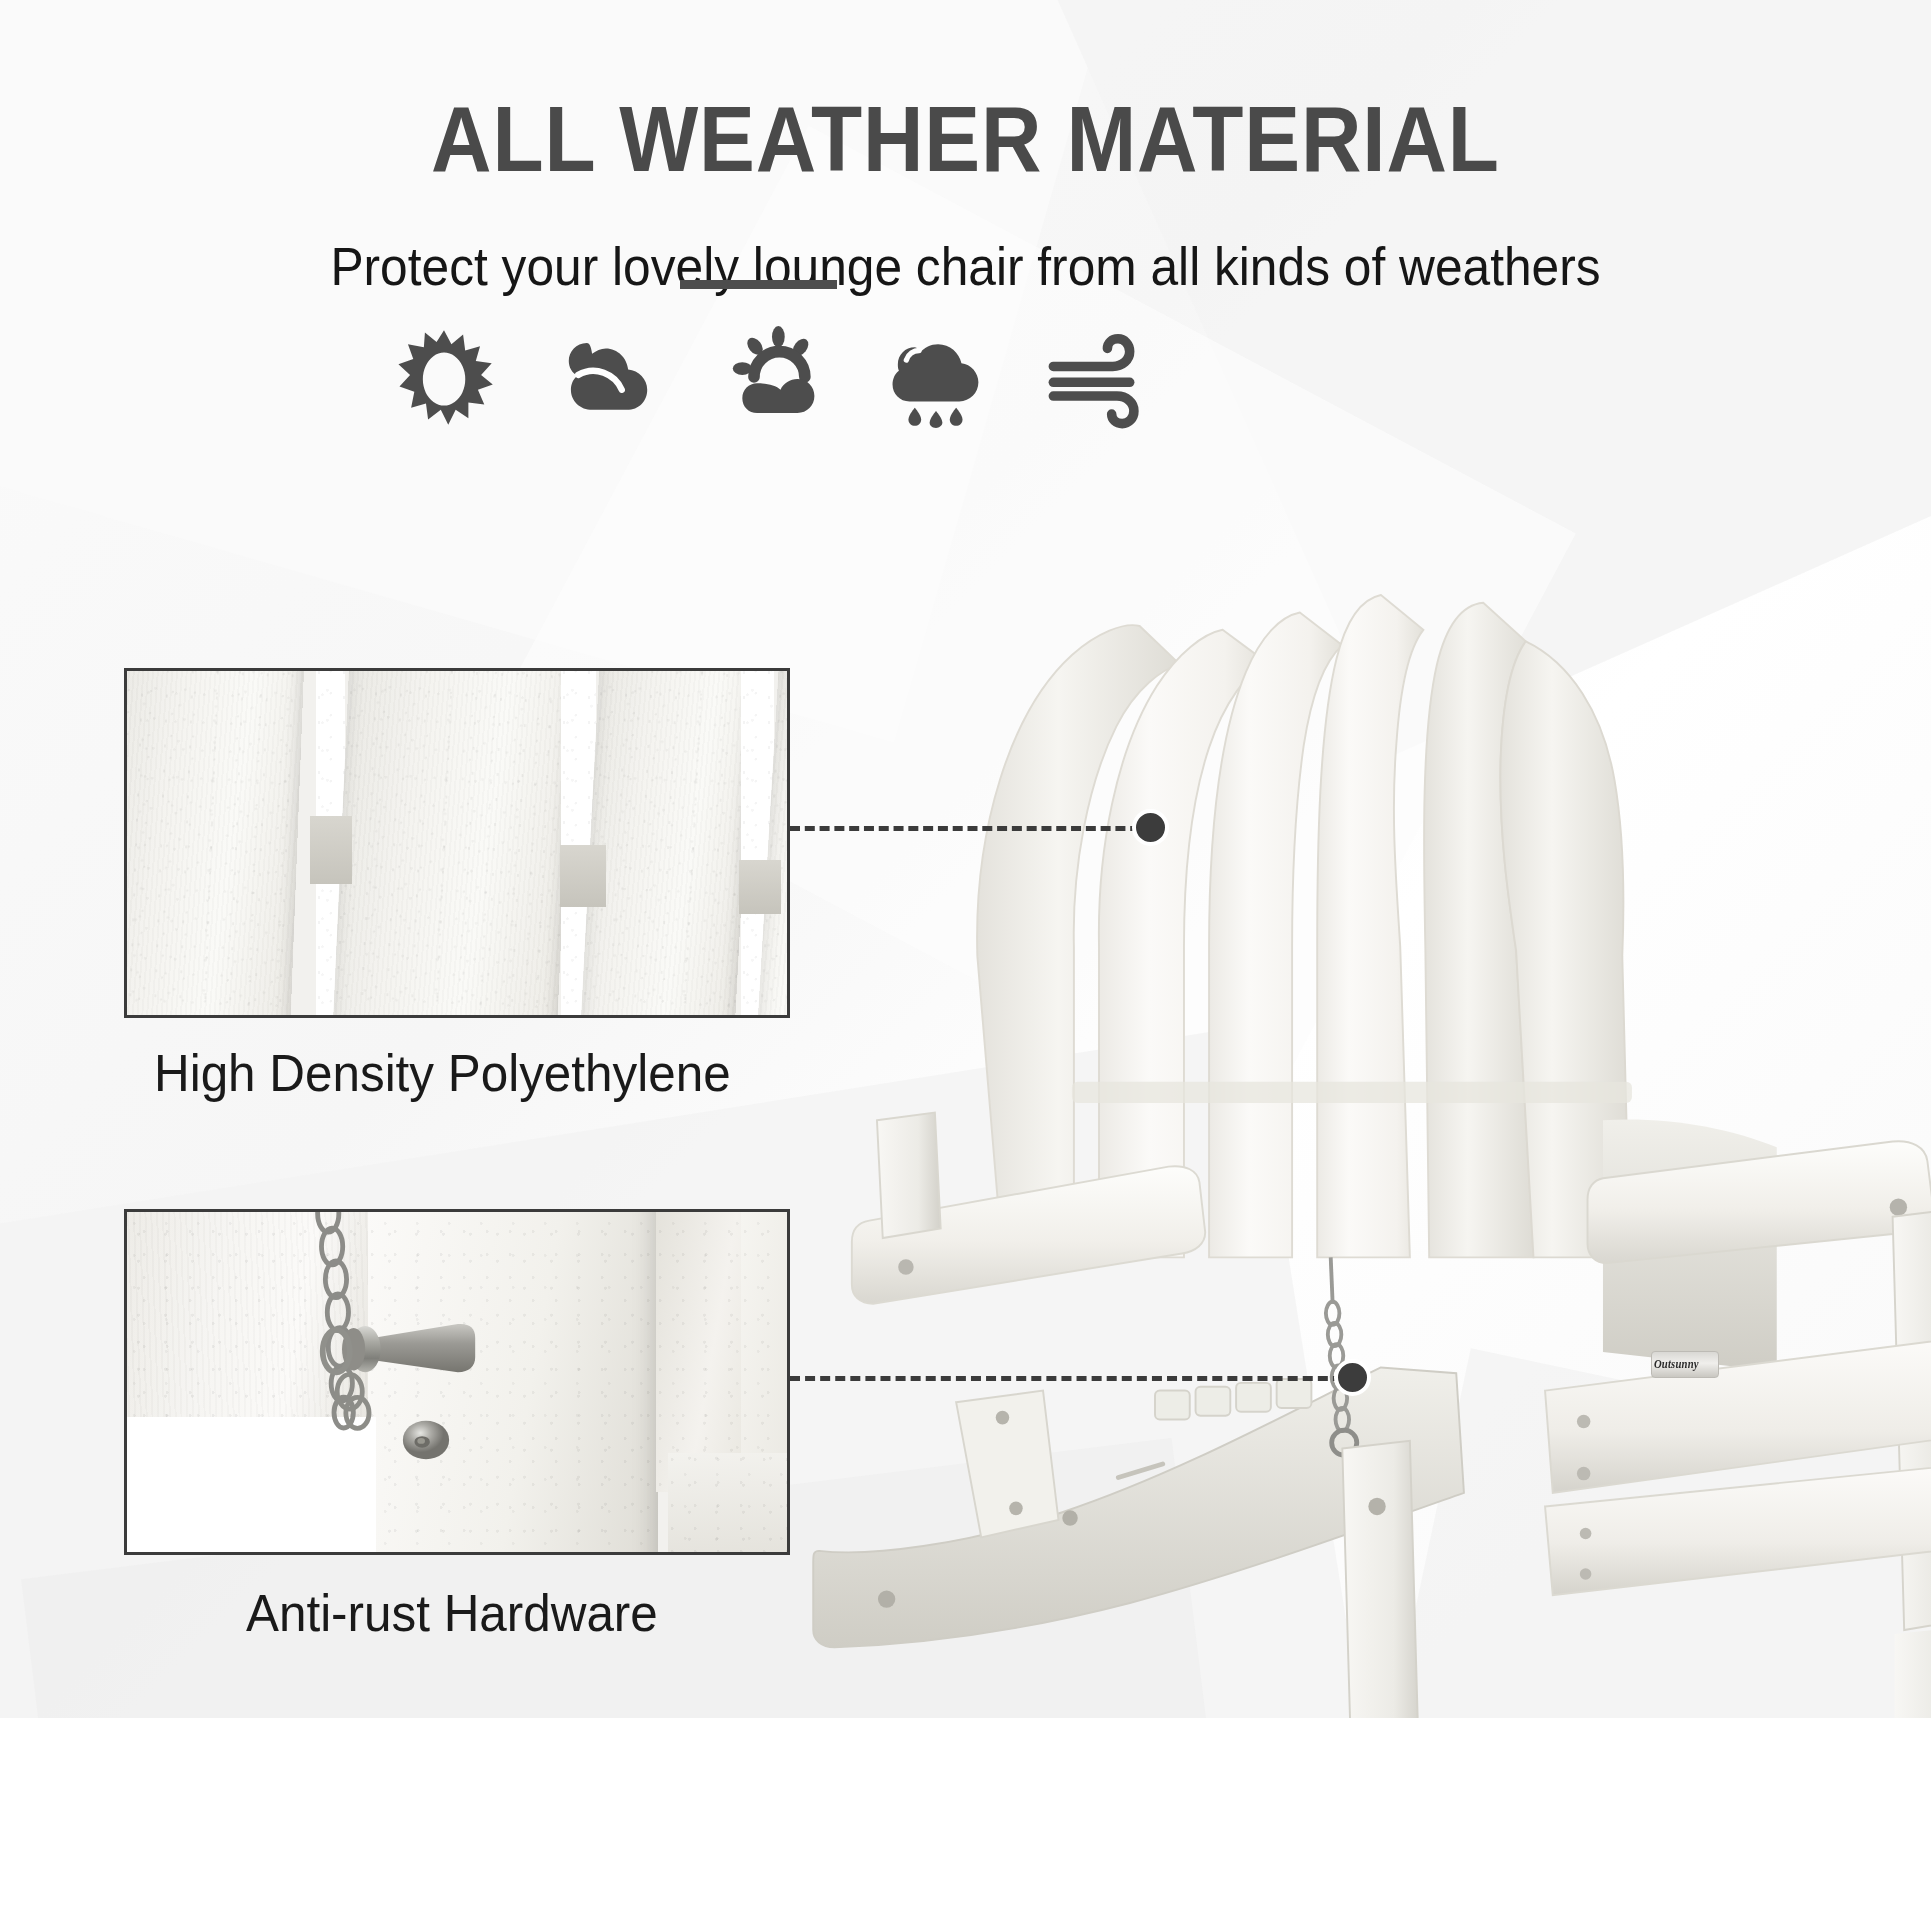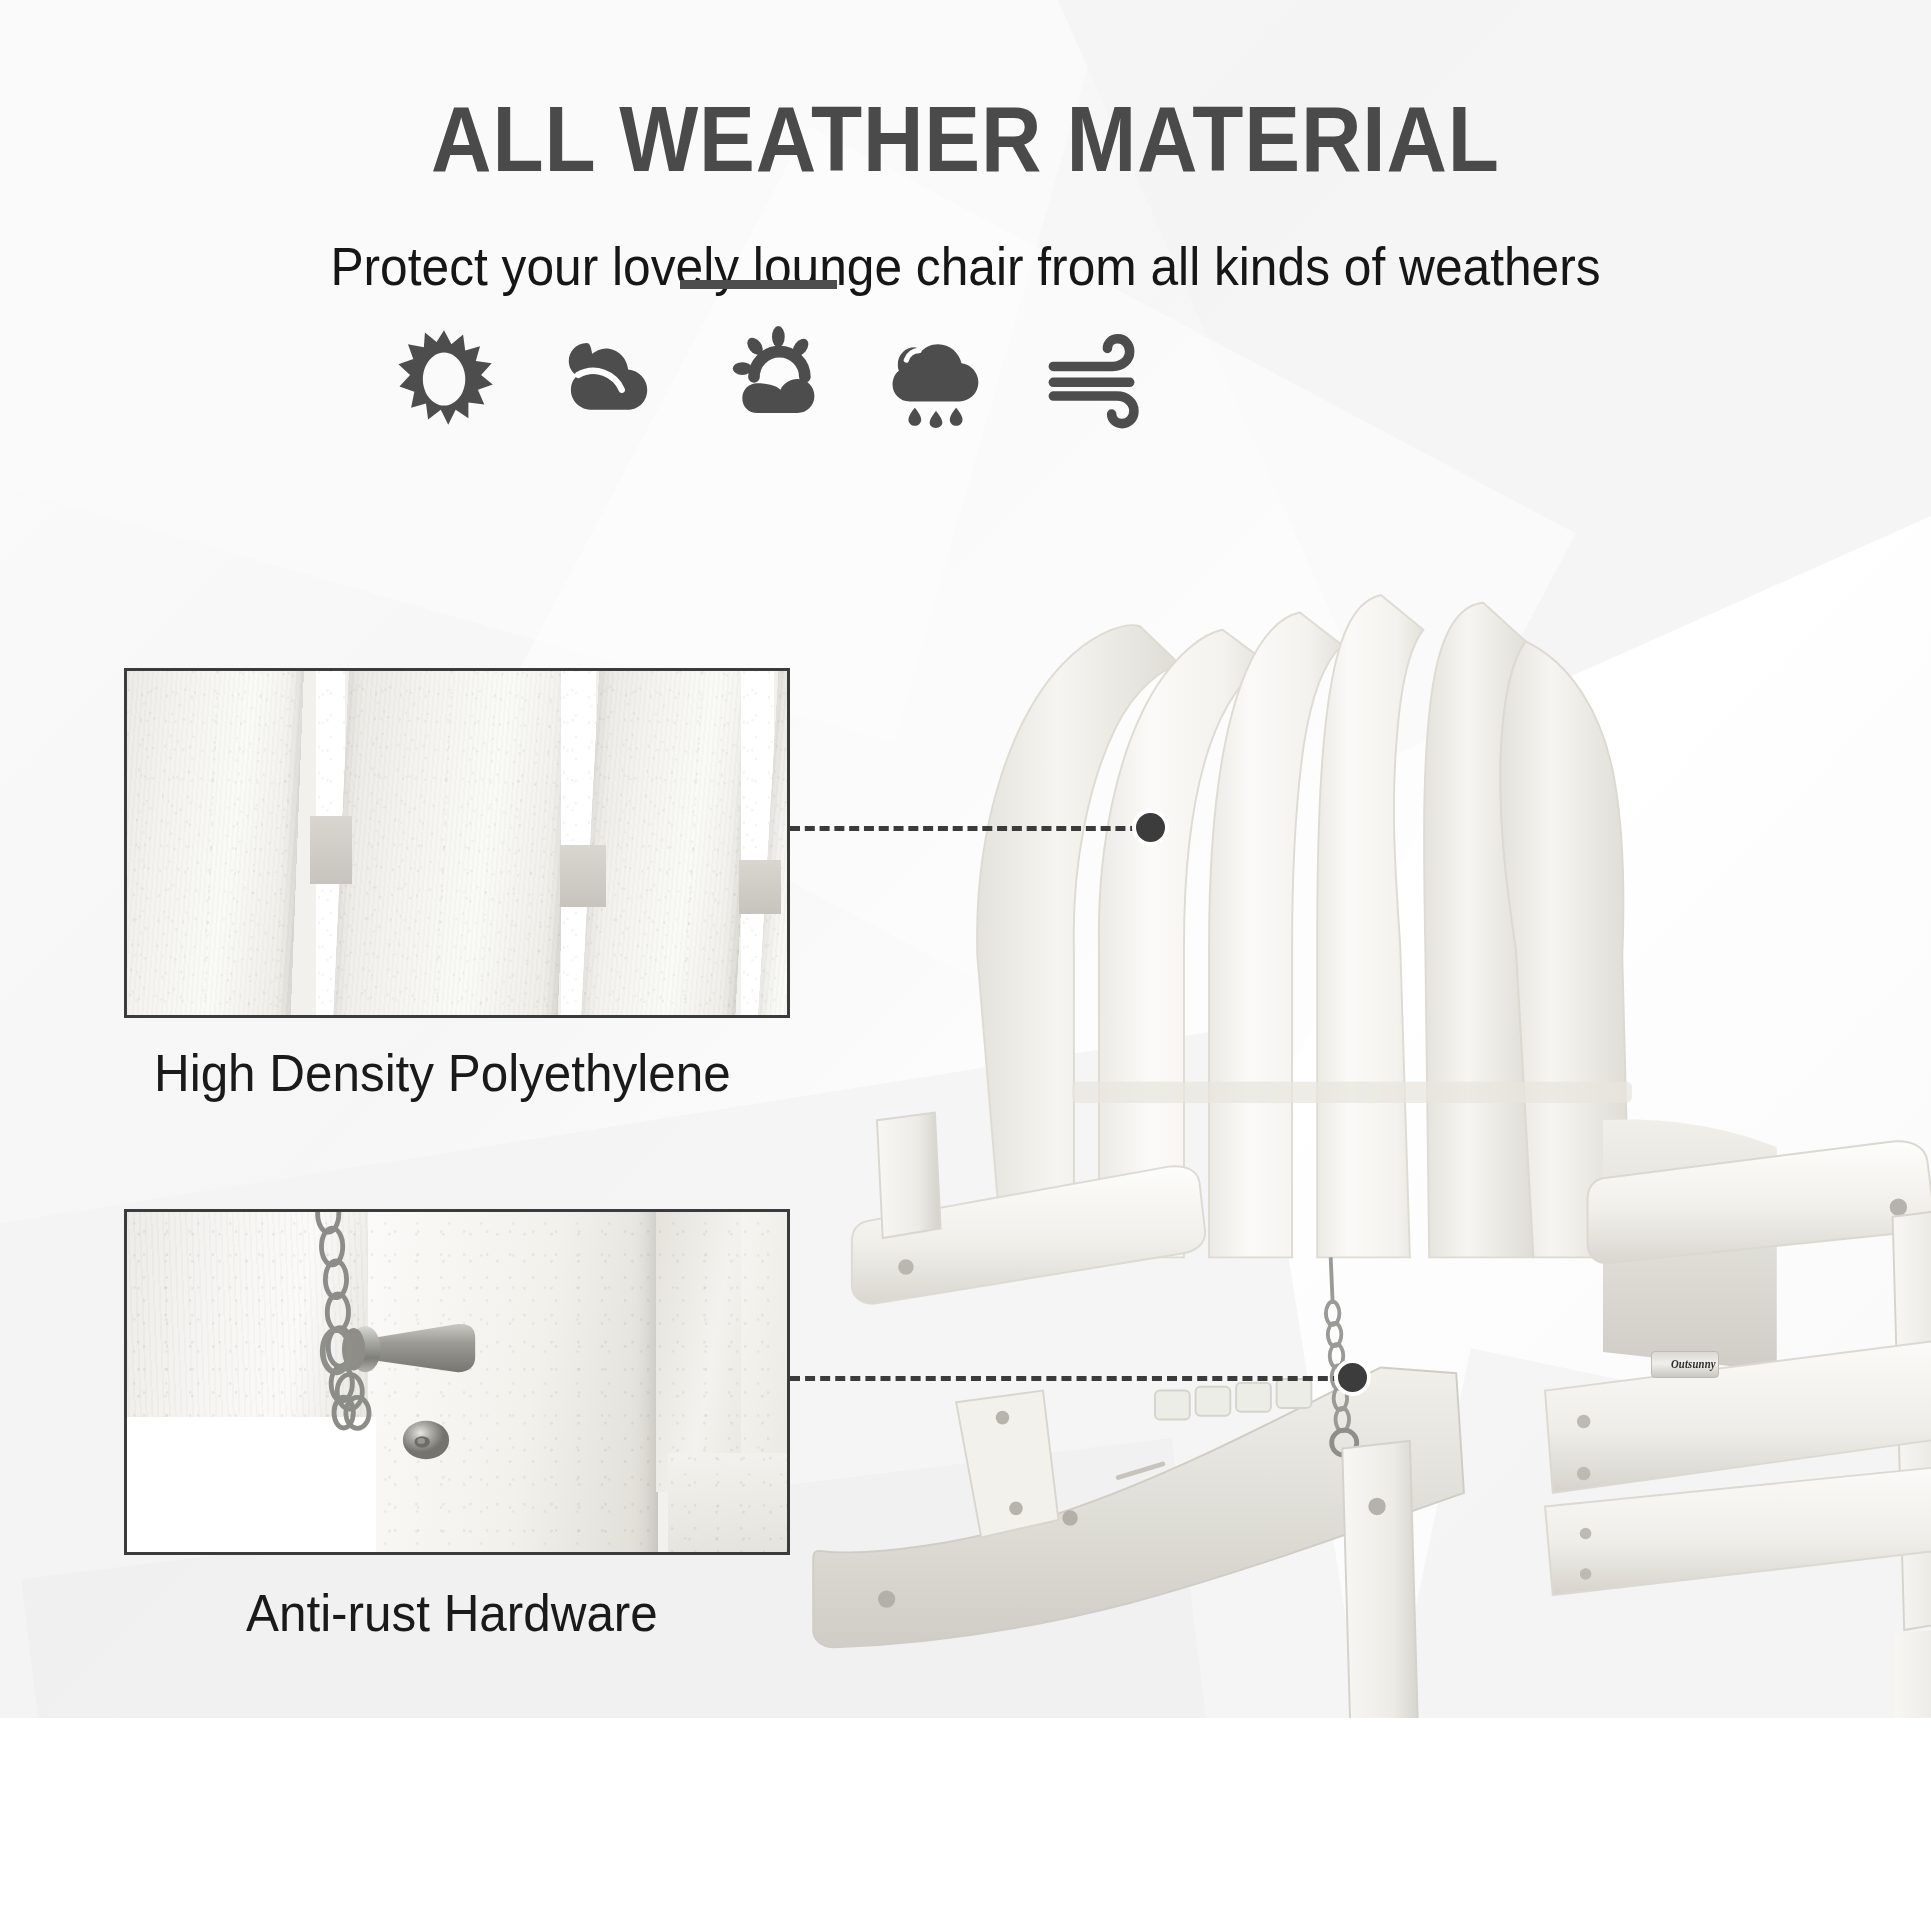--- a/index.html
+++ b/index.html
@@ -203,21 +203,21 @@
 
   .brand-badge {
     position: absolute;
     left: 1651px; top: 1351px;
     width: 66px; height: 25px;
     border-radius: 3.9px;
     background: linear-gradient(180deg, #d9d8d4 0%, #f0efec 45%, #c9c7c1 100%);
     border: 1px solid #bdbbb5;
     display: flex;
     align-items: center;
-    justify-content: flex-end;
+    justify-content: flex-start;
     overflow: hidden;
   }
   .brand-badge span {
     font-family: "Liberation Serif", serif;
     font-style: italic;
     font-weight: 700;
     font-size: 11.6px;
     color: #2a2a2a;
     letter-spacing: 0.2px;
     transform: scaleX(.92);

